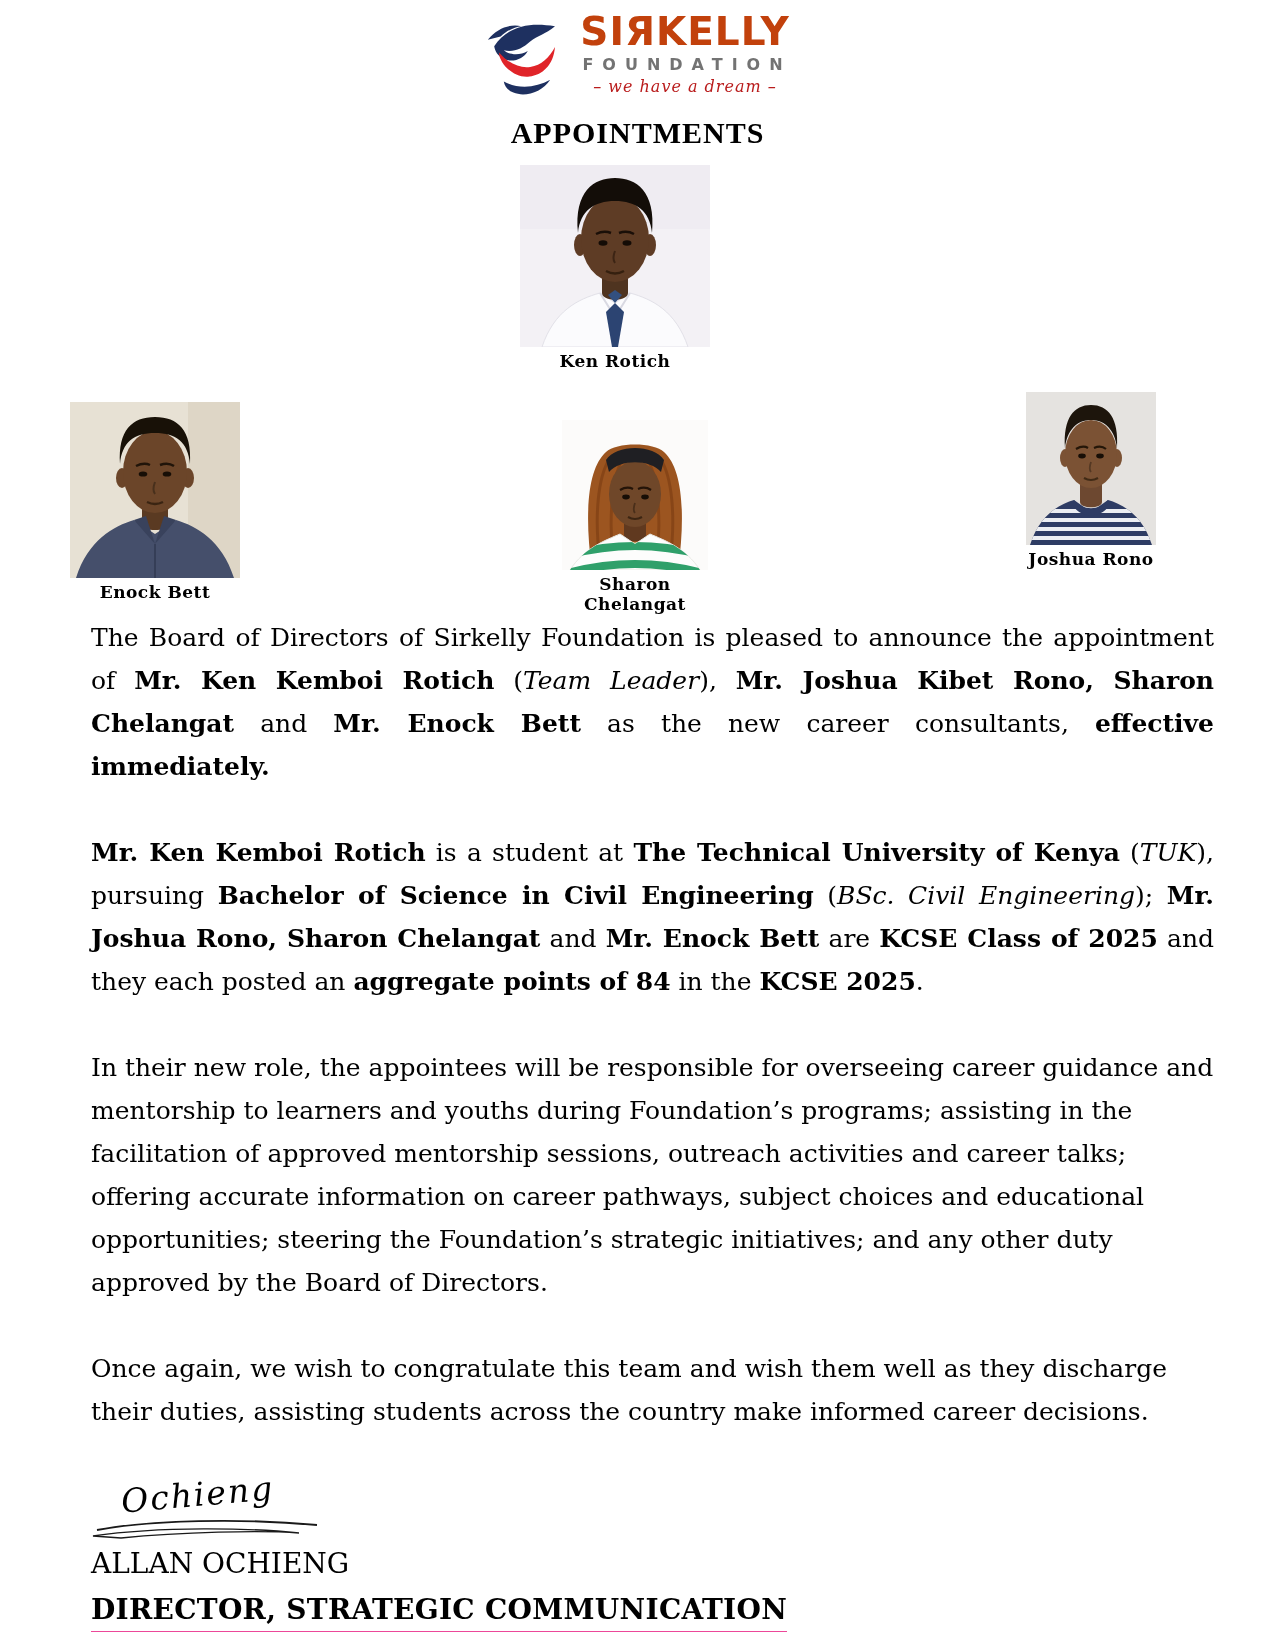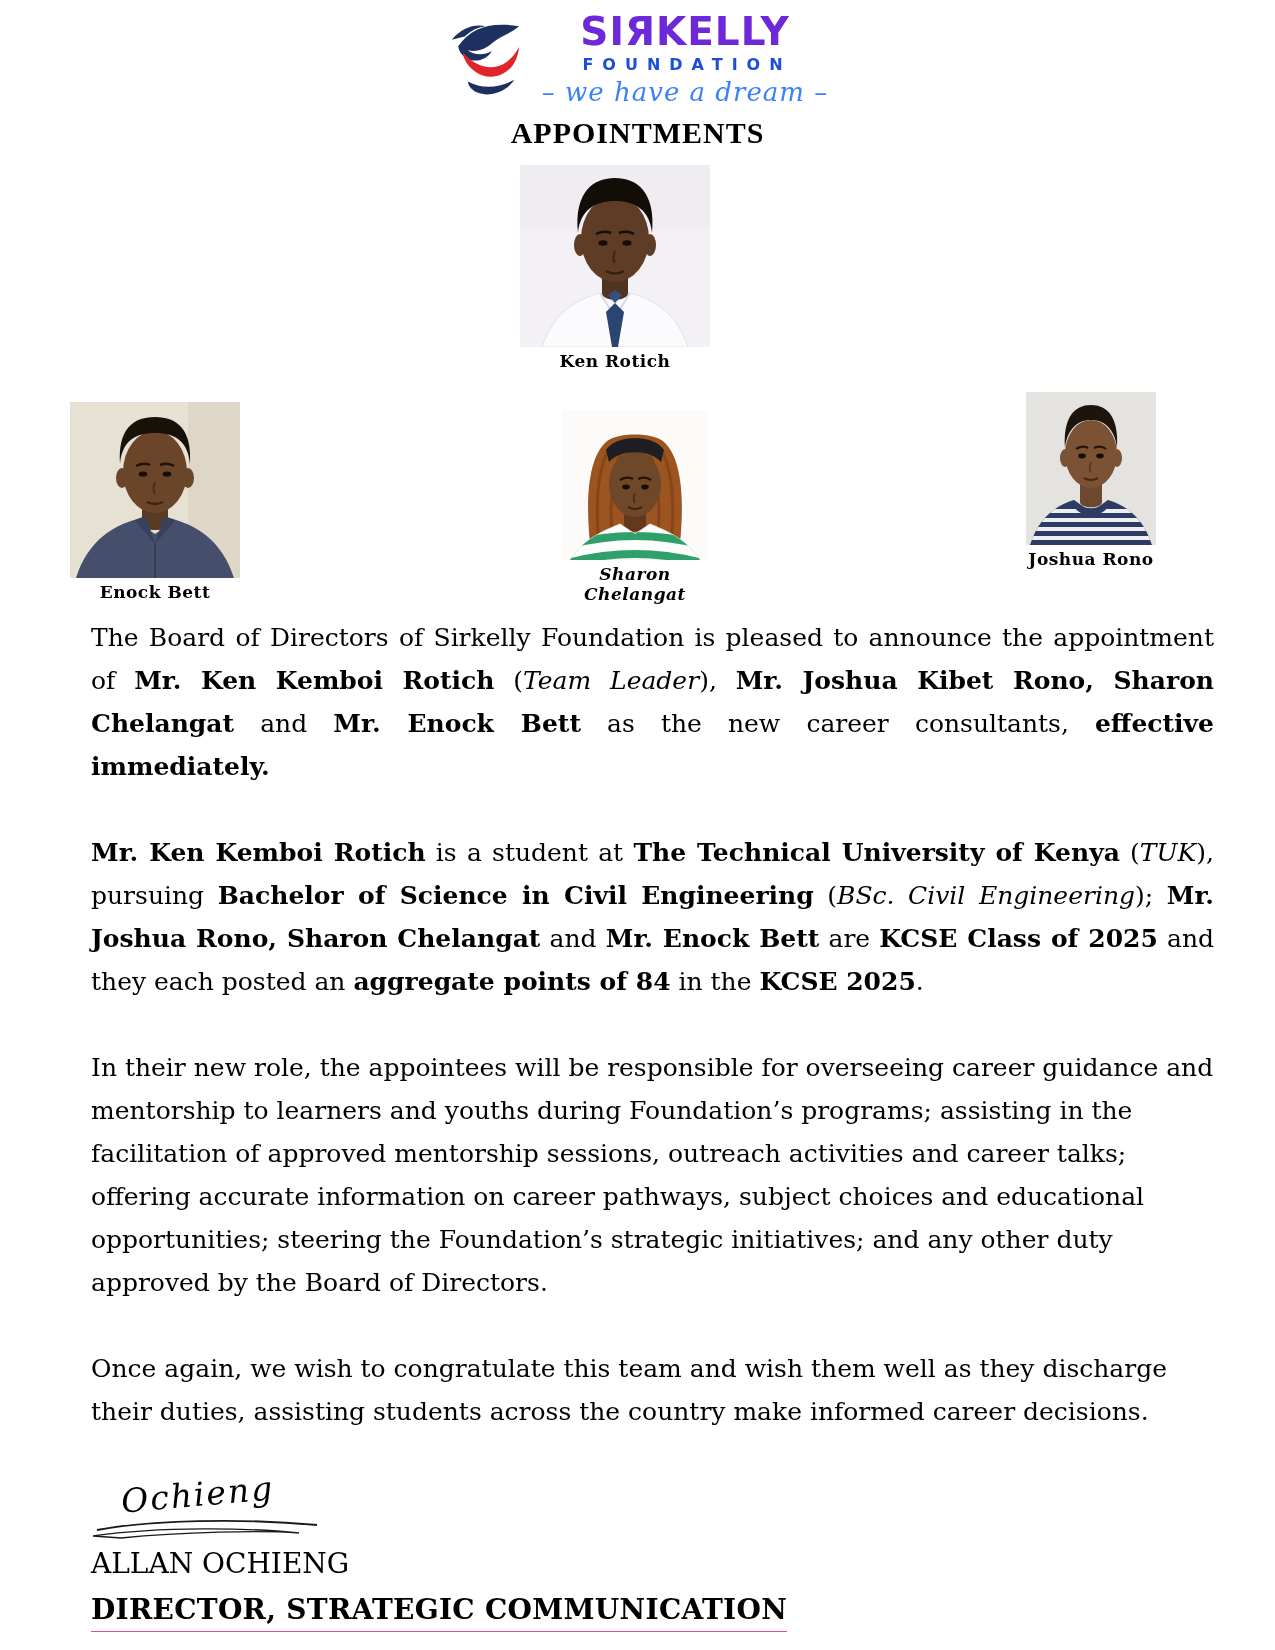--- a/index.html
+++ b/index.html
@@ -7,31 +7,31 @@
     position:relative;width:1275px;height:1650px;background:#ffffff;
     font-family:"DejaVu Serif",serif;color:#000;margin:0 auto;overflow:hidden;
   }
   
   .letterhead{position:absolute;top:12px;left:0;width:100%;display:flex;justify-content:center;}
   .logo-row{display:flex;align-items:flex-start;gap:15px;}
   .logo-icon{width:80px;height:90px;flex:0 0 auto;margin-top:2px;}
   .logo-textcol{display:flex;flex-direction:column;align-items:center;}
   .brand{font-family:"DejaVu Sans",sans-serif;font-weight:bold;font-size:39px;line-height:1.02;letter-spacing:1px;}
   .foundation{font-family:"DejaVu Sans",sans-serif;font-weight:bold;font-size:16px;letter-spacing:9px;margin-top:3px;text-indent:4px;}
-  .tagline{font-style:italic;font-size:26px;color:#3b82f6;margin-top:3px;letter-spacing:1px;}
+  .tagline{font-style:italic;font-size:16px;color:#b91c1c;margin-top:3px;letter-spacing:1px;}
   
   .doc-title{position:absolute;top:116px;left:0;width:100%;text-align:center;
     font-weight:bold;font-size:30px;letter-spacing:1px;font-family:Liberation Serif, serif;}
   
   figure.photo{position:absolute;margin:0;text-align:center;}
   figure.photo svg{display:block;}
   figure.photo figcaption{font-weight:bold;font-size:17px;margin-top:4px;letter-spacing:0.5px;}
   #fig-ken{left:520px;top:165px;width:190px;}
   #fig-enock{left:70px;top:402px;width:170px;}
-  #fig-sharon{left:562px;top:410px;width:146px;font-style:italic;}
+  #fig-sharon{left:562px;top:420px;width:146px;}
   #fig-joshua{left:1026px;top:392px;width:130px;}
   
   .body-text{position:absolute;left:91px;top:600px;width:1123px;
     font-size:25px;line-height:43px;padding-top:16px;}
   .body-text p{margin:0 0 43px 0;}
   p.justify{text-align:justify;}
   .b{font-weight:bold;}
   .i{font-style:italic;}
   
   .sig-block{margin-top:4px;}
@@ -50,22 +50,22 @@
 
   <div class="letterhead">
     <div class="logo-row">
       <svg class="logo-icon" viewBox="0 0 100 104">
         <path d="M6,28 C18,13 34,8 48,11 C40,12 30,16 22,24 Z" fill="#1e3060"></path>
         <path d="M14,36 C30,13 54,5 90,11 C78,21 68,23 59,30 C49,39 38,44 26,41 C33,47 46,48 56,42 C51,52 37,57 26,52 C18,48 15,42 14,36 Z" fill="#1e3060"></path>
         <path d="M20,44 C32,58 47,64 59,62 C73,60 83,50 90,37 C88,60 74,72 58,74 C44,76 30,66 24,56 C21,51 20,48 20,44 Z" fill="#e02429"></path>
         <path d="M26,80 C44,90 66,88 84,78 C74,94 52,100 38,94 C31,91 27,86 26,80 Z" fill="#1e3060"></path>
       </svg>
       <div class="logo-textcol">
-        <div class="brand" style="color:#6d28d9">SIЯKELLY</div>
-        <div class="foundation" style="color:#1d4ed8">FOUNDATION</div>
+        <div class="brand" style="color:#c2410c">SIЯKELLY</div>
+        <div class="foundation" style="color:#737373">FOUNDATION</div>
         <div class="tagline">– we have a dream –</div>
       </div>
     </div>
   </div>
 
   <div class="doc-title">APPOINTMENTS</div>
 
   <figure class="photo" id="fig-ken">
     <svg width="190" height="182" viewBox="0 0 190 182">
       <rect width="190" height="182" fill="#f3f1f5"></rect>

